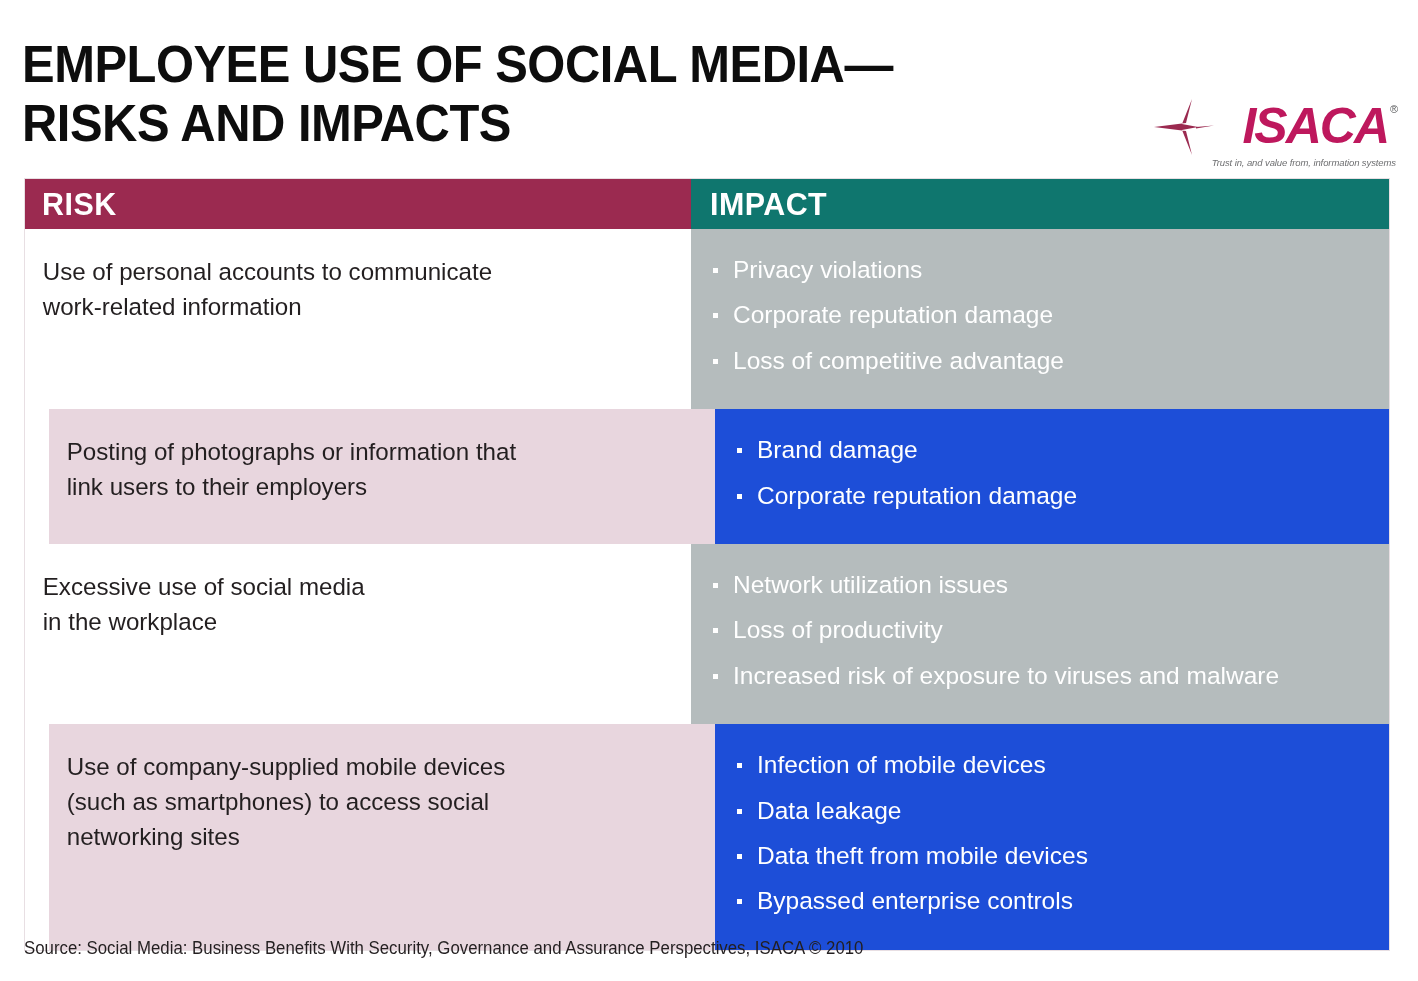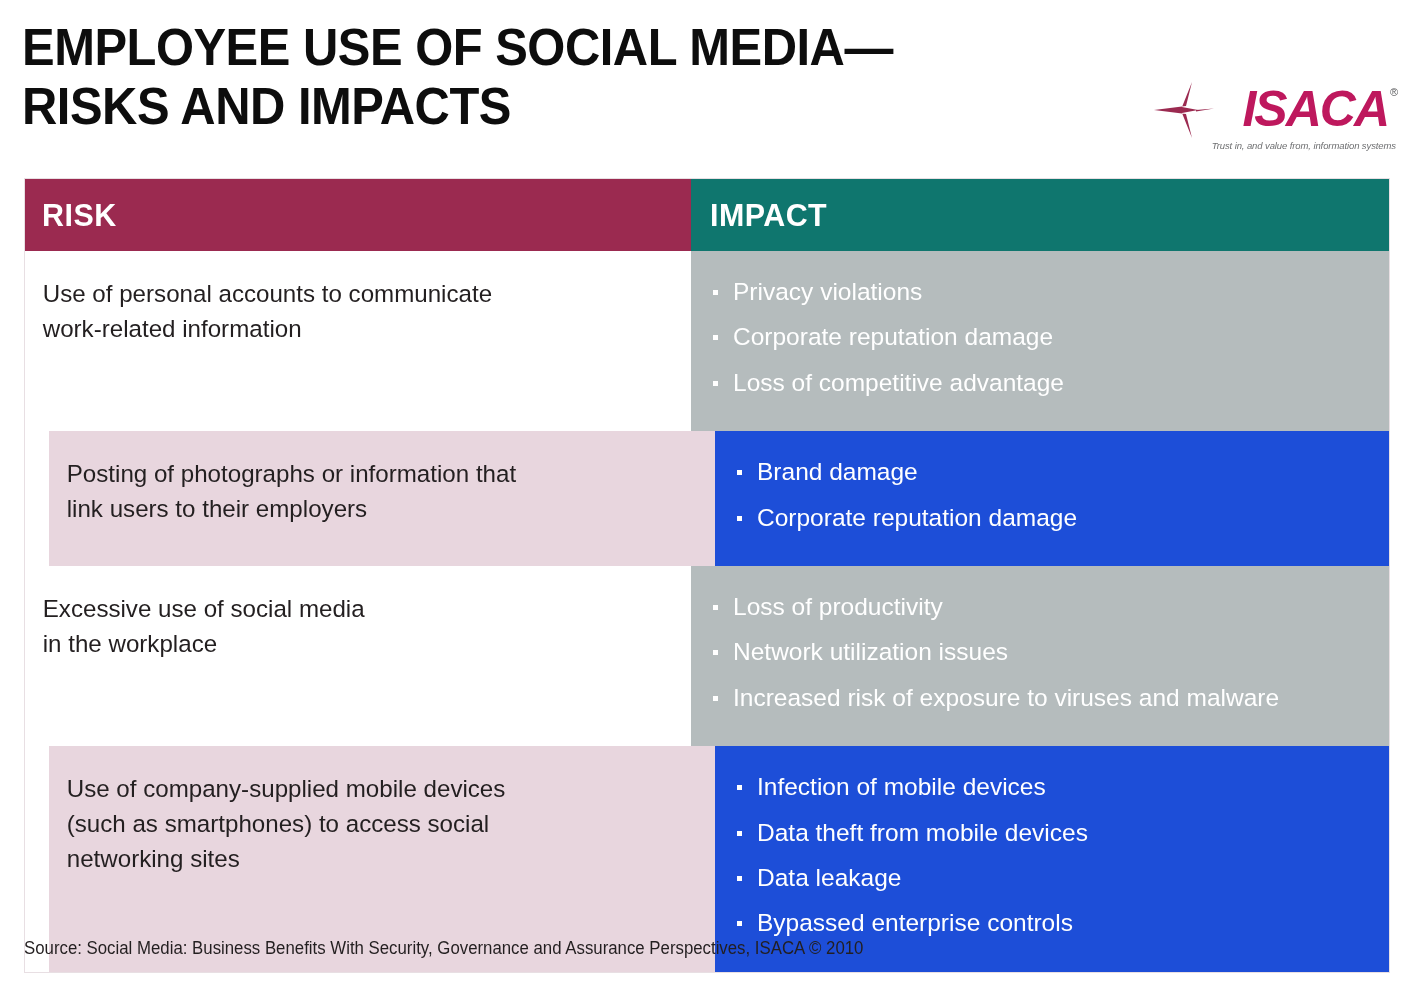--- a/index.html
+++ b/index.html
@@ -11,21 +11,21 @@
     width: 1418px;
     height: 981px;
     font-family: "Liberation Sans", sans-serif;
     overflow: hidden;
     position: relative;
   }
 
   
   .top-band {
     position: absolute;
-    left: 0; top: 0;
+    left: 0; top: 17px;
     width: 1418px;
     height: 178px;
   }
   .title {
     position: absolute;
     left: 22px;
     top: 18px;
     width: 1100px;
     font-family: "Liberation Sans", sans-serif;
     font-weight: bold;
@@ -116,21 +116,21 @@
 
   
   .head-row .cell-risk {
     background: #9b2a50;
   }
   .head-row .cell-impact {
     background: #0f766e;
   }
   .head-row .cell-risk,
   .head-row .cell-impact {
-    height: 72px;
+    height: 50px;
     display: flex;
     align-items: center;
   }
   .head-label {
     font-family: "Liberation Sans", sans-serif;
     font-weight: bold;
     font-size: 32px;
     letter-spacing: 0.5px;
     color: #ffffff;
     transform: scaleX(0.95);
@@ -254,38 +254,38 @@
     </div>
   </div>
 
   <div class="row row-white">
     <div class="cell-risk">
       <div class="risk-text">Excessive use of social media
 in the workplace</div>
     </div>
     <div class="cell-impact">
       <ul class="impact-list">
+        <li><span class="bullet"></span><span>Network utilization issues</span></li>
         <li><span class="bullet"></span><span>Loss of productivity</span></li>
-        <li><span class="bullet"></span><span>Network utilization issues</span></li>
         <li><span class="bullet"></span><span>Increased risk of exposure to viruses and malware</span></li>
       </ul>
     </div>
   </div>
 
   <div class="row row-pink">
     <div class="cell-risk">
       <div class="risk-text">Use of company-supplied mobile devices
 (such as smartphones) to access social
 networking sites</div>
     </div>
     <div class="cell-impact">
       <ul class="impact-list">
         <li><span class="bullet"></span><span>Infection of mobile devices</span></li>
+        <li><span class="bullet"></span><span>Data leakage</span></li>
         <li><span class="bullet"></span><span>Data theft from mobile devices</span></li>
-        <li><span class="bullet"></span><span>Data leakage</span></li>
         <li><span class="bullet"></span><span>Bypassed enterprise controls</span></li>
       </ul>
     </div>
   </div>
 
 </div>
 
 <div class="source">Source: Social Media:  Business Benefits With Security, Governance and Assurance Perspectives, ISACA © 2010</div>
 
 </body></html>

